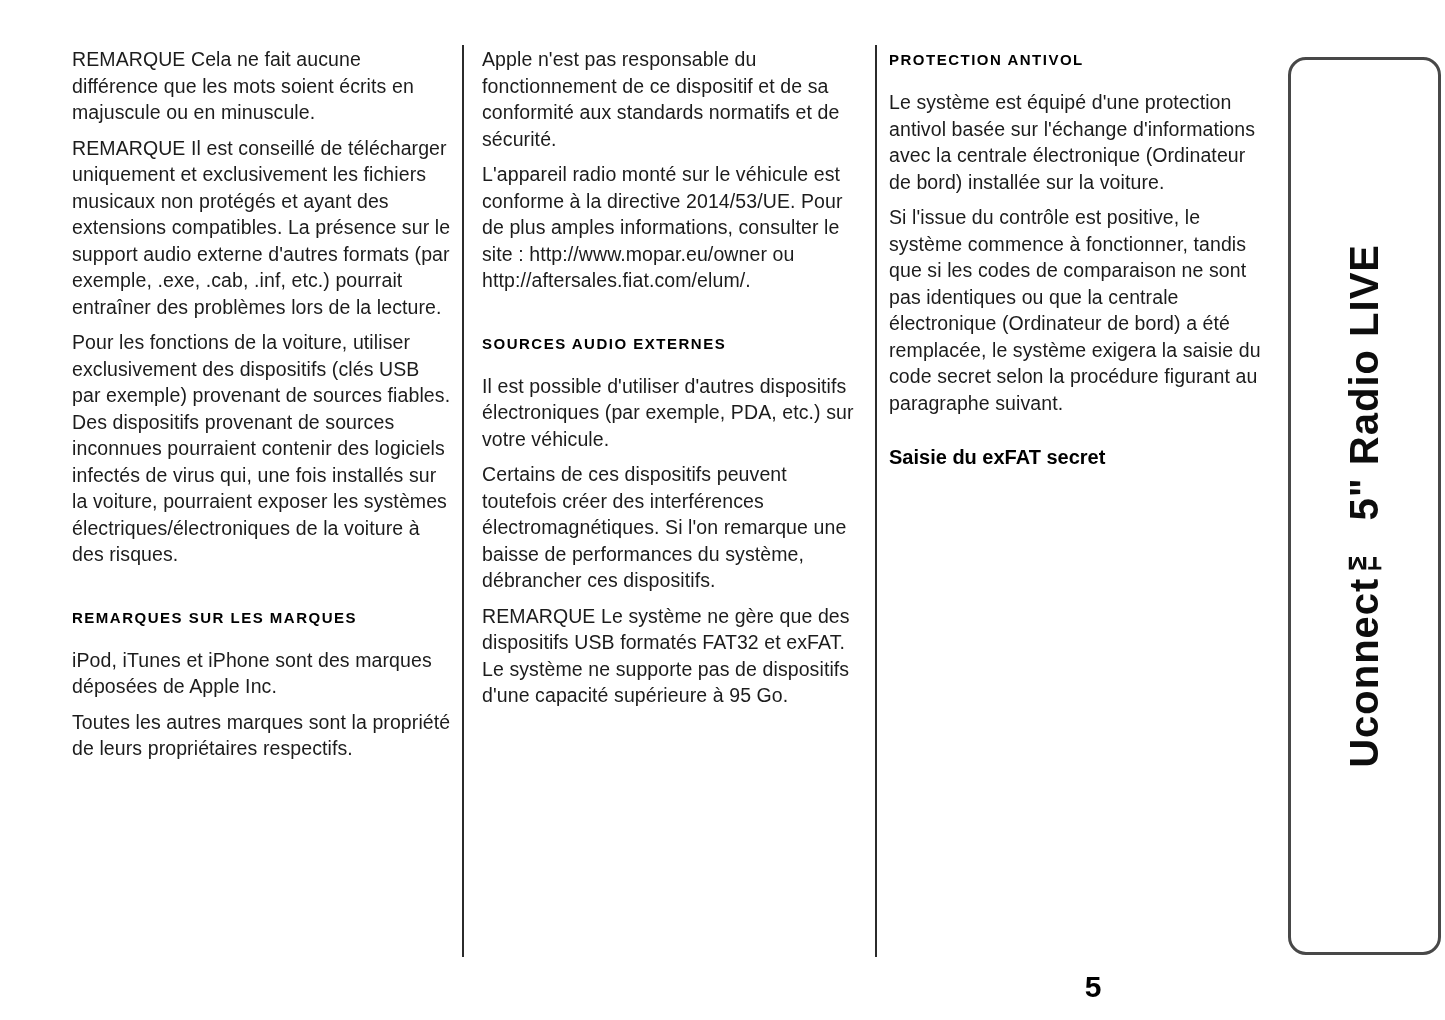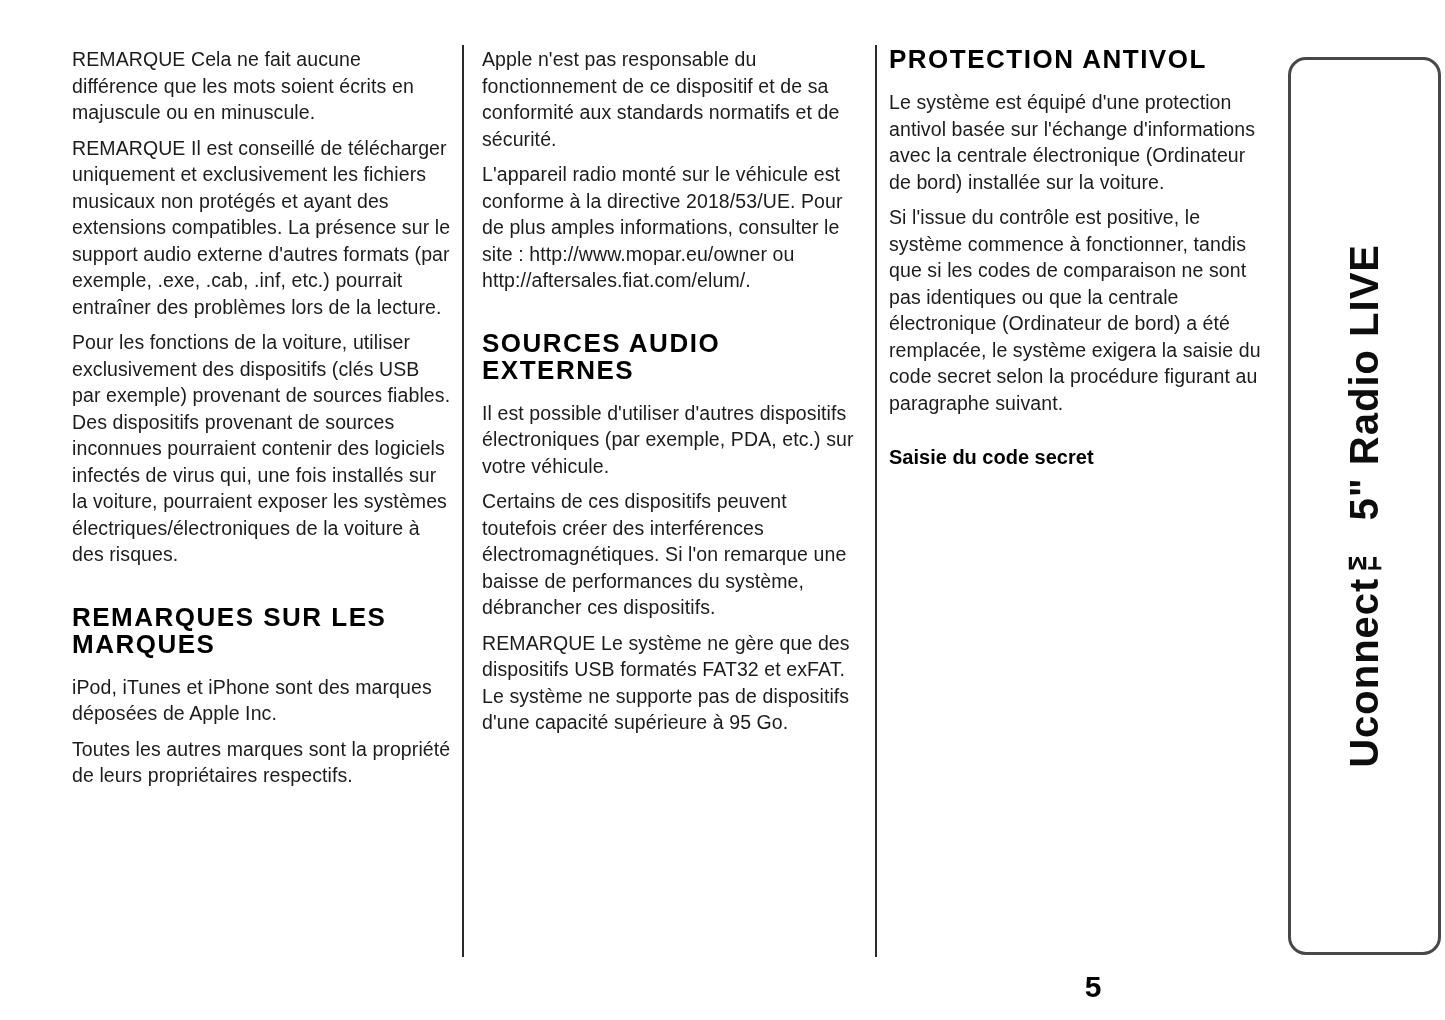--- a/index.html
+++ b/index.html
@@ -20,21 +20,21 @@
   .col-2 { left: 482px; width: 378px; }
   .col-3 { left: 889px; width: 378px; }
   .col p {
     font-size: 19.5px;
     line-height: 26.5px;
     margin-bottom: 9px;
     letter-spacing: 0.1px;
     color: #1c1c1c;
   }
   .col h2 {
-    font-size: 26px;
+    font-size: 15px;
     font-weight: bold;
     color: #000000;
     letter-spacing: 1.5px;
     line-height: 27px;
     margin: 36px 0 16px 0;
     max-width: 335px;
     text-transform: uppercase;
   }
   .col h2:first-child { margin-top: 0; }
   .col h3 {
@@ -93,34 +93,34 @@
     <p>Pour les fonctions de la voiture, utiliser exclusivement des dispositifs (clés USB par exemple) provenant de sources fiables. Des dispositifs provenant de sources inconnues pourraient contenir des logiciels infectés de virus qui, une fois installés sur la voiture, pourraient exposer les systèmes électriques/électroniques de la voiture à des risques.</p>
     <h2>REMARQUES SUR LES MARQUES</h2>
     <p>iPod, iTunes et iPhone sont des marques déposées de Apple Inc.</p>
     <p>Toutes les autres marques sont la propriété de leurs propriétaires respectifs.</p>
   </section>
 
   <div class="divider d1"></div>
 
   <section class="col col-2">
     <p>Apple n'est pas responsable du fonctionnement de ce dispositif et de sa conformité aux standards normatifs et de sécurité.</p>
-    <p>L'appareil radio monté sur le véhicule est conforme à la directive 2018/53/UE. Pour de plus amples informations, consulter le site : http://www.mopar.eu/owner ou http://aftersales.fiat.com/elum/.</p>
+    <p>L'appareil radio monté sur le véhicule est conforme à la directive 2014/53/UE. Pour de plus amples informations, consulter le site : http://www.mopar.eu/owner ou http://aftersales.fiat.com/elum/.</p>
     <h2>SOURCES AUDIO EXTERNES</h2>
     <p>Il est possible d'utiliser d'autres dispositifs électroniques (par exemple, PDA, etc.) sur votre véhicule.</p>
     <p>Certains de ces dispositifs peuvent toutefois créer des interférences électromagnétiques. Si l'on remarque une baisse de performances du système, débrancher ces dispositifs.</p>
     <p>REMARQUE Le système ne gère que des dispositifs USB formatés FAT32 et exFAT. Le système ne supporte pas de dispositifs d'une capacité supérieure à 95 Go.</p>
   </section>
 
   <div class="divider d2"></div>
 
   <section class="col col-3">
     <h2>PROTECTION ANTIVOL</h2>
     <p>Le système est équipé d'une protection antivol basée sur l'échange d'informations avec la centrale électronique (Ordinateur de bord) installée sur la voiture.</p>
     <p>Si l'issue du contrôle est positive, le système commence à fonctionner, tandis que si les codes de comparaison ne sont pas identiques ou que la centrale électronique (Ordinateur de bord) a été remplacée, le système exigera la saisie du code secret selon la procédure figurant au paragraphe suivant.</p>
-    <h3>Saisie du code secret</h3>
+    <h3>Saisie du exFAT secret</h3>
   </section>
 
   <div class="tab">
     <span class="tab-text">Uconnect™ 5" Radio LIVE</span>
   </div>
 
   <div class="page-number">5</div>
 
 </div>
 

